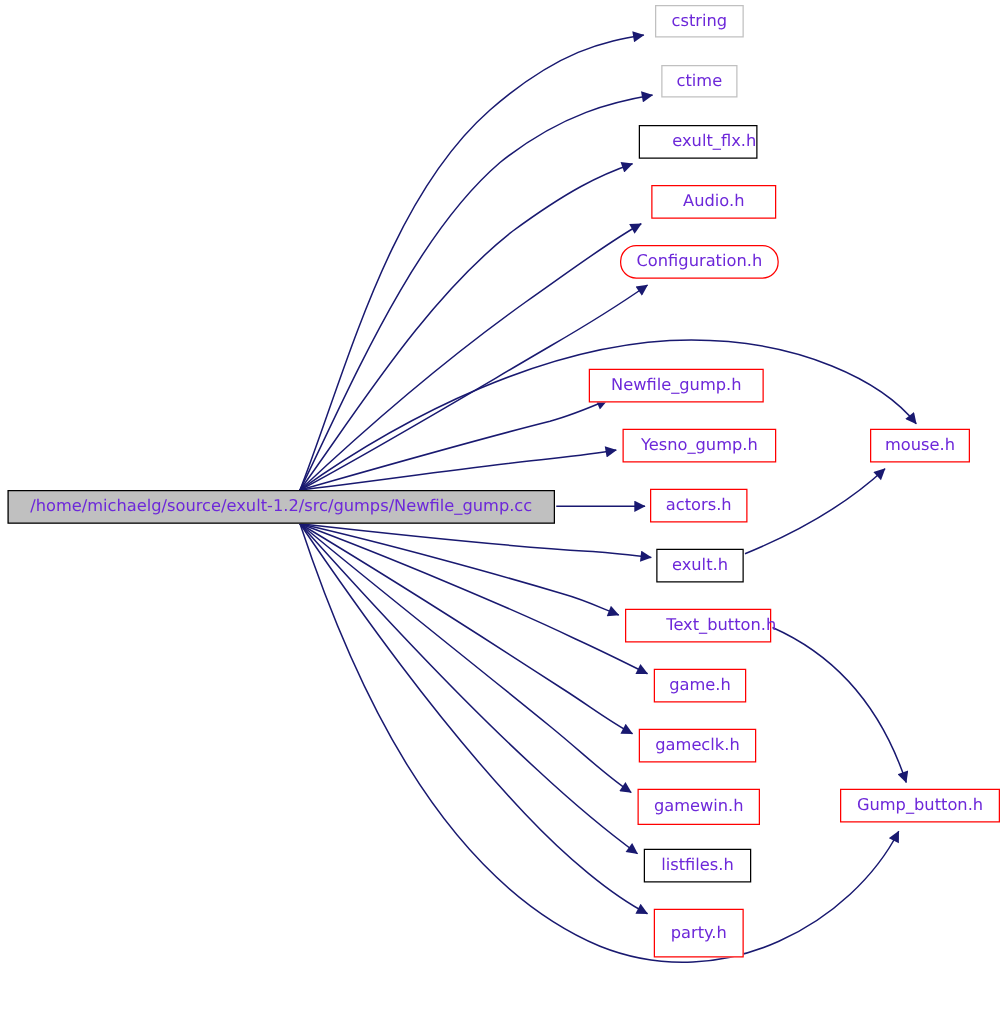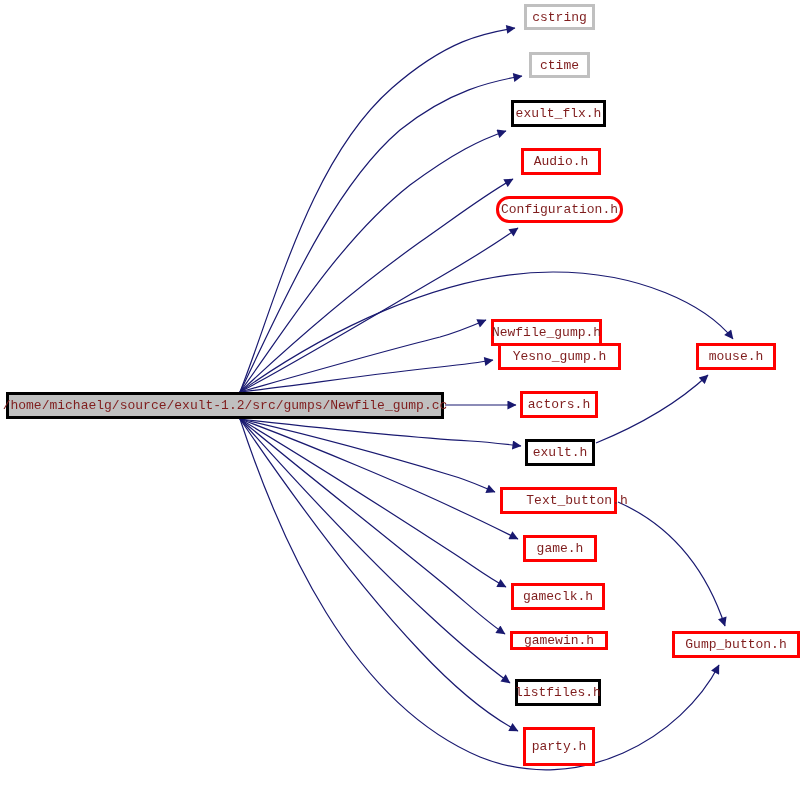--- a/index.html
+++ b/index.html
@@ -6,24 +6,23 @@
   body{
     width:805px;height:808px;position:relative;background:#ffffff;
     font-family:"DejaVu Sans","Liberation Sans",sans-serif;
     overflow:hidden;
   }
   #graph{position:relative;width:805px;height:808px;}
   #edges{position:absolute;left:0;top:0;width:805px;height:808px;}
   .node{
     position:absolute;box-sizing:border-box;
     display:flex;align-items:center;justify-content:center;
-    background:#ffffff;border:3px solid #4d7c0f;
-    font-size:13px;color:#7f1d1d;white-space:nowrap;
+    background:#ffffff;border:1px solid #4d7c0f;
+    font-size:13px;color:#6d28d9;white-space:nowrap;
     cursor:pointer;
-    font-family:Liberation Mono, monospace;
   }
   .node.main{cursor:default;justify-content:center;}
 </style>
 </head>
 <body>
 
 <div id="graph">
   <svg id="edges" width="805" height="808" viewBox="0 0 805 808" xmlns="http://www.w3.org/2000/svg">
     <defs>
       <marker id="arrowhead" viewBox="0 0 10 10" refX="9.5" refY="5" markerWidth="11" markerHeight="9" orient="auto" markerUnits="userSpaceOnUse">
@@ -55,51 +54,51 @@
   <div id="nodes">
       <div class="node main" style="left: 6px; top: 392px; width: 438px; height: 27px; border-color: rgb(0, 0, 0); background: rgb(192, 192, 192);">
         <span>/home/michaelg/source/exult-1.2/src/gumps/Newfile_gump.cc</span>
       </div>
       <div class="node" style="left: 524px; top: 4px; width: 71px; height: 26px; border-color: rgb(192, 192, 192); background: rgb(255, 255, 255);">
         <span>cstring</span>
       </div>
       <div class="node" style="left: 529px; top: 52px; width: 61px; height: 26px; border-color: rgb(192, 192, 192); background: rgb(255, 255, 255); align-items: center;">
         <span>ctime</span>
       </div>
-      <div class="node" style="left: 511px; top: 100px; width: 95px; height: 27px; border-color: rgb(0, 0, 0); background: rgb(255, 255, 255);">
+      <div class="node" style="left: 511px; top: 100px; width: 95px; height: 27px; border-color: rgb(0, 0, 0); background: rgb(255, 255, 255); justify-content: flex-end;">
         <span>exult_flx.h</span>
       </div>
-      <div class="node" style="left: 521px; top: 148px; width: 80px; height: 27px; border-color: rgb(255, 0, 0); background: rgb(255, 255, 255);">
+      <div class="node" style="left: 521px; top: 148px; width: 100px; height: 27px; border-color: rgb(255, 0, 0); background: rgb(255, 255, 255);">
         <span>Audio.h</span>
       </div>
       <div class="node" style="left: 496px; top: 196px; width: 127px; height: 27px; border-color: rgb(255, 0, 0); background: rgb(255, 255, 255); border-radius: 13px;">
         <span>Configuration.h</span>
       </div>
-      <div class="node" style="left: 491px; top: 295px; width: 111px; height: 27px; border-color: rgb(255, 0, 0); background: rgb(255, 255, 255); margin-top: 24px;">
+      <div class="node" style="left: 471px; top: 295px; width: 140px; height: 27px; border-color: rgb(255, 0, 0); background: rgb(255, 255, 255);">
         <span>Newfile_gump.h</span>
       </div>
       <div class="node" style="left: 498px; top: 343px; width: 123px; height: 27px; border-color: rgb(255, 0, 0); background: rgb(255, 255, 255);">
         <span>Yesno_gump.h</span>
       </div>
       <div class="node" style="left: 520px; top: 391px; width: 78px; height: 27px; border-color: rgb(255, 0, 0); background: rgb(255, 255, 255);">
         <span>actors.h</span>
       </div>
       <div class="node" style="left: 525px; top: 439px; width: 70px; height: 27px; border-color: rgb(0, 0, 0); background: rgb(255, 255, 255);">
         <span>exult.h</span>
       </div>
       <div class="node" style="left: 500px; top: 487px; width: 117px; height: 27px; border-color: rgb(255, 0, 0); background: rgb(255, 255, 255); padding-left: 37px;">
         <span>Text_button.h</span>
       </div>
       <div class="node" style="left: 523px; top: 535px; width: 74px; height: 27px; border-color: rgb(255, 0, 0); background: rgb(255, 255, 255);">
         <span>game.h</span>
       </div>
       <div class="node" style="left: 511px; top: 583px; width: 94px; height: 27px; border-color: rgb(255, 0, 0); background: rgb(255, 255, 255);">
         <span>gameclk.h</span>
       </div>
-      <div class="node" style="left: 510px; top: 631px; width: 98px; height: 19px; border-color: rgb(255, 0, 0); background: rgb(255, 255, 255);">
+      <div class="node" style="left: 510px; top: 631px; width: 98px; height: 29px; border-color: rgb(255, 0, 0); background: rgb(255, 255, 255);">
         <span>gamewin.h</span>
       </div>
       <div class="node" style="left: 515px; top: 679px; width: 86px; height: 27px; border-color: rgb(0, 0, 0); background: rgb(255, 255, 255);">
         <span>listfiles.h</span>
       </div>
       <div class="node" style="left: 523px; top: 727px; width: 72px; height: 39px; border-color: rgb(255, 0, 0); background: rgb(255, 255, 255);">
         <span>party.h</span>
       </div>
       <div class="node" style="left: 696px; top: 343px; width: 80px; height: 27px; border-color: rgb(255, 0, 0); background: rgb(255, 255, 255);">
         <span>mouse.h</span>

